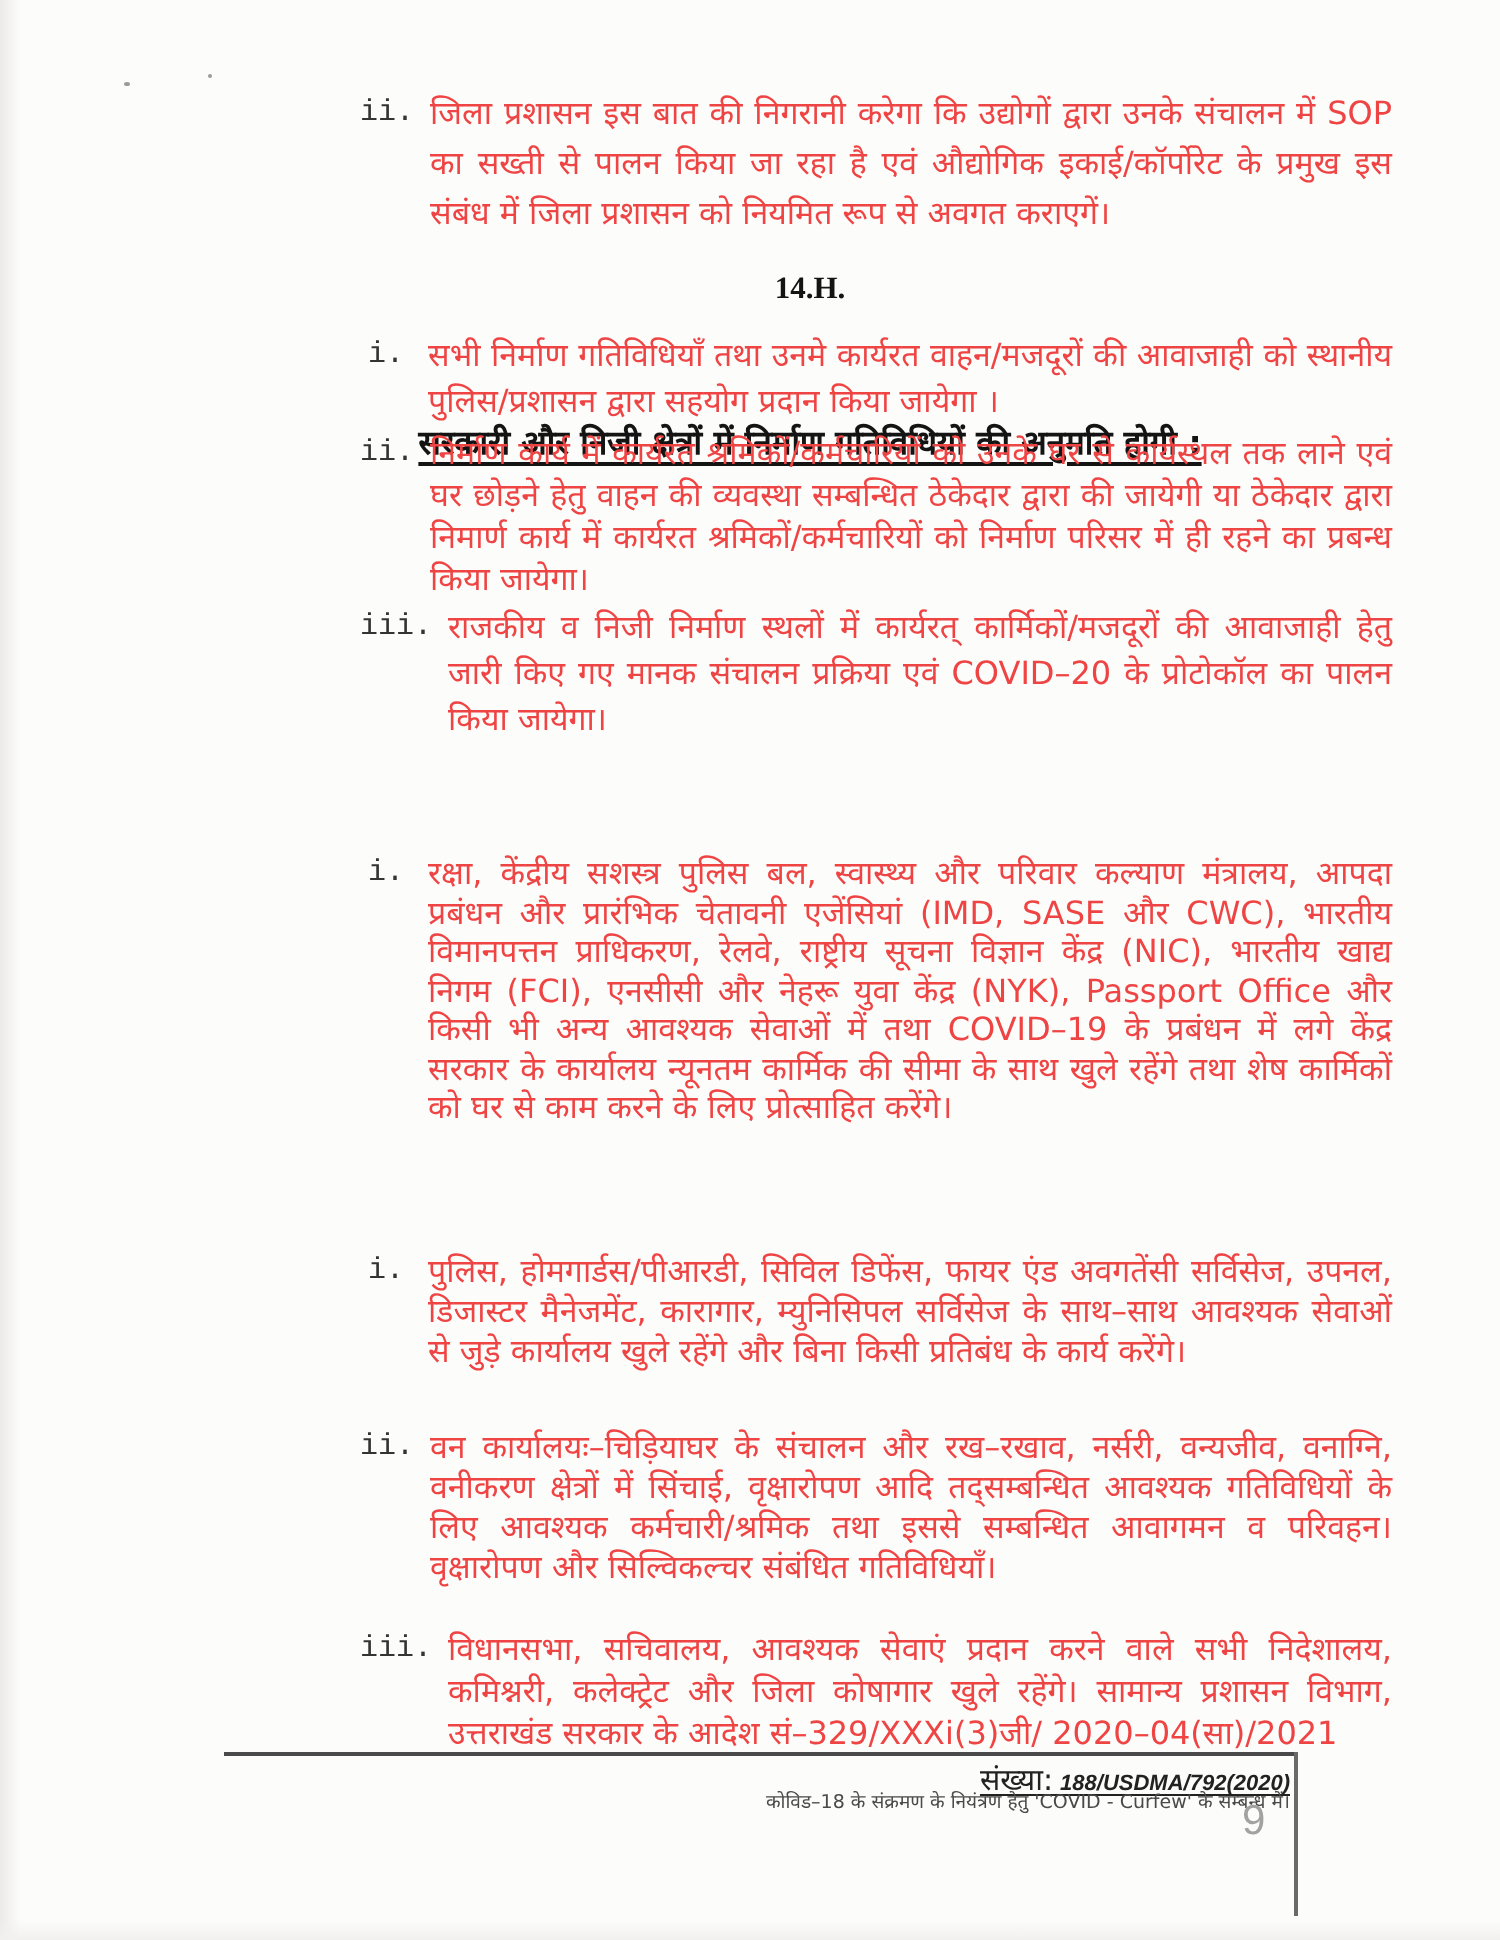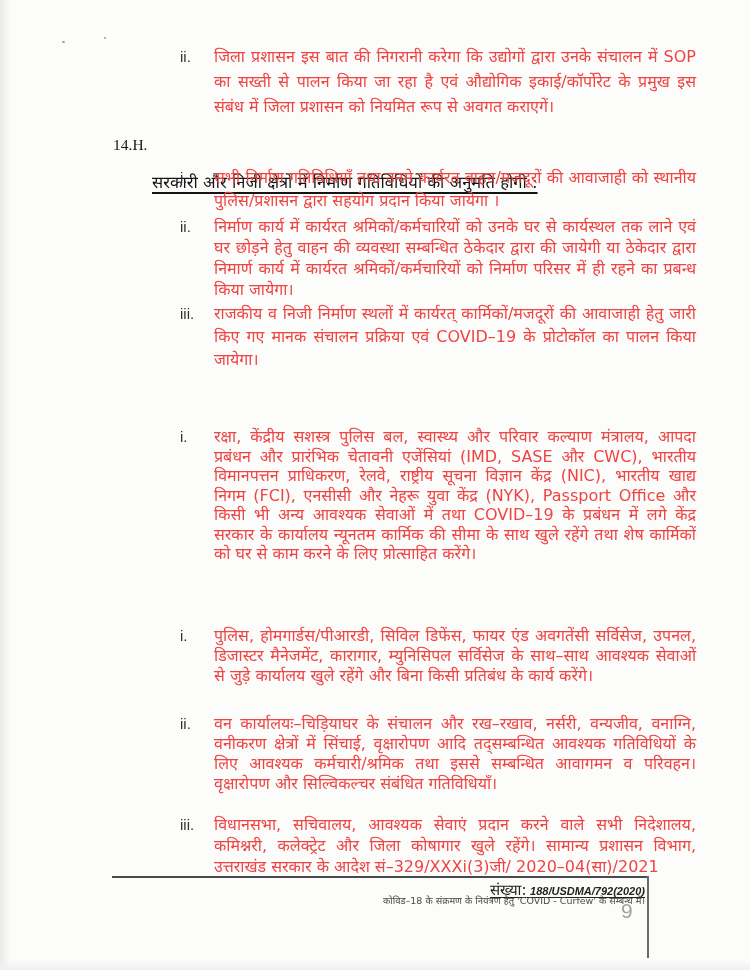--- a/index.html
+++ b/index.html
@@ -21,38 +21,38 @@
   }
   .speck{position:absolute;background:#9a9a9a;border-radius:50%;}
   .speck.s1{left:62px;top:41px;width:3px;height:2px;}
   .speck.s2{left:104px;top:37px;width:2px;height:2px;}
 
   .item{
     position:absolute;left:180px;width:516px;
     display:flex;align-items:flex-start;
   }
   .marker{
-    flex:0 0 26px;text-align:left;margin-right:8px;
-    font-family:Liberation Sans, sans-serif;
+    flex:0 0 26px;text-align:center;margin-right:8px;
+    font-family:Liberation Mono, monospace;
     font-size:15px;color:#333;
   }
   .item-text{
     flex:1;text-align:justify;
     font-size:16px;color:#ef4444;
   }
   .lh25{line-height:25px;}
   .lh23{line-height:23px;}
   .lh21{line-height:21px;}
   .lh20{line-height:20px;}
   .lh195{line-height:19.5px;}
 
   .section-heading{
     position:absolute;left:113px;width:584px;
-    display:flex;align-items:flex-start;
-    font-weight:normal;color:#141414;
+    display:flex;align-items:center;
+    font-weight:bold;color:#141414;flex-direction:column;
   }
   .sec-num{
     flex:0 0 39px;
     font-family:"Liberation Serif", serif;
     font-size:15.5px;line-height:26px;
   }
   .sec-title{
     flex:1;text-align:justify;
     text-decoration:underline;
     text-underline-offset:4px;
@@ -118,21 +118,21 @@
     <div class="item-text">सभी निर्माण गतिविधियाँ तथा उनमे कार्यरत वाहन/मजदूरों की आवाजाही को स्थानीय पुलिस/प्रशासन द्वारा सहयोग प्रदान किया जायेगा ।</div>
   </div>
 
   <div class="item lh21" style="top:216px;">
     <div class="marker">ii.</div>
     <div class="item-text">निर्माण कार्य में कार्यरत श्रमिकों/कर्मचारियों को उनके घर से कार्यस्थल तक लाने एवं घर छोड़ने हेतु वाहन की व्यवस्था सम्बन्धित ठेकेदार द्वारा की जायेगी या ठेकेदार द्वारा निमार्ण कार्य में कार्यरत श्रमिकों/कर्मचारियों को निर्माण परिसर में ही रहने का प्रबन्ध किया जायेगा।</div>
   </div>
 
   <div class="item lh23" style="top:302px;">
     <div class="marker">iii.</div>
-    <div class="item-text">राजकीय व निजी निर्माण स्थलों में कार्यरत् कार्मिकों/मजदूरों की आवाजाही हेतु जारी किए गए मानक संचालन प्रक्रिया एवं COVID–19 के प्रोटोकॉल का पालन किया जायेगा।</div>
+    <div class="item-text">राजकीय व निजी निर्माण स्थलों में कार्यरत् कार्मिकों/मजदूरों की आवाजाही हेतु जारी किए गए मानक संचालन प्रक्रिया एवं COVID–20 के प्रोटोकॉल का पालन किया जायेगा।</div>
   </div>
 
 
   <div class="item lh195" style="top:427px;">
     <div class="marker">i.</div>
     <div class="item-text">रक्षा, केंद्रीय सशस्त्र पुलिस बल, स्वास्थ्य और परिवार कल्याण मंत्रालय, आपदा प्रबंधन और प्रारंभिक चेतावनी एजेंसियां (IMD, SASE और CWC), भारतीय विमानपत्तन प्राधिकरण, रेलवे, राष्ट्रीय सूचना विज्ञान केंद्र (NIC), भारतीय खाद्य निगम (FCI), एनसीसी और नेहरू युवा केंद्र (NYK), Passport Office और किसी भी अन्य आवश्यक सेवाओं में तथा COVID–19 के प्रबंधन में लगे केंद्र सरकार के कार्यालय न्यूनतम कार्मिक की सीमा के साथ खुले रहेंगे तथा शेष कार्मिकों को घर से काम करने के लिए प्रोत्साहित करेंगे।</div>
   </div>
 
 
   <div class="item lh20" style="top:626px;">

